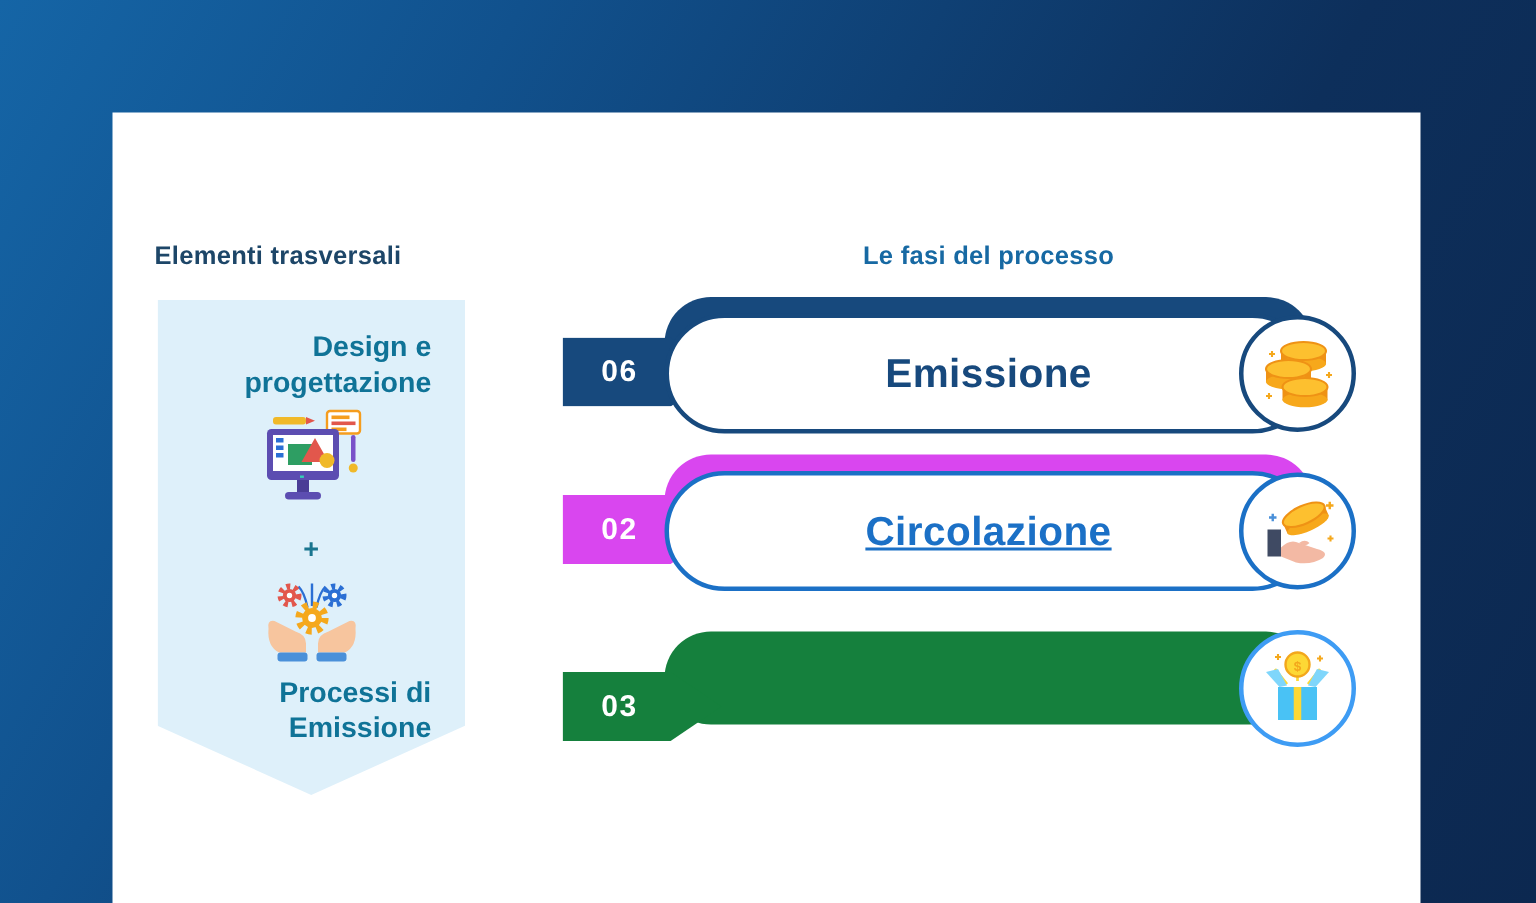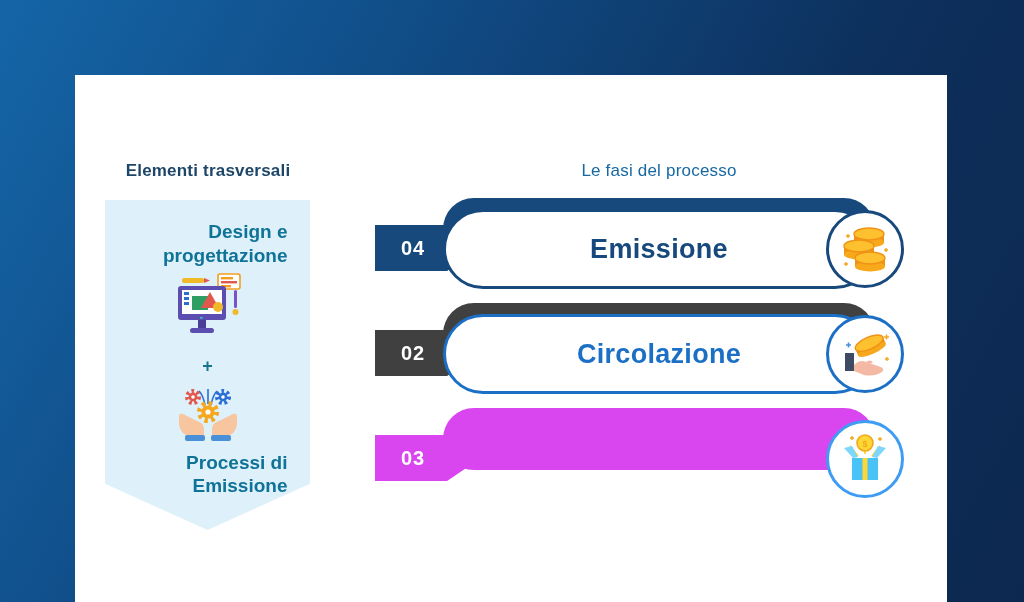--- a/index.html
+++ b/index.html
@@ -7,22 +7,22 @@
     width:1024px;height:602px;overflow:hidden;position:relative;
     font-family:"Liberation Sans", sans-serif;
     background:linear-gradient(118deg,#1565a6 0%,#11518d 26%,#0d2f5b 68%,#0c2850 100%);
   }
   .card{
     position:absolute;left:75px;top:75px;width:872px;height:527px;
     background:#ffffff;
   }
   
   .left-heading{
-    position:absolute;left:18px;top:86px;width:230px;
-    text-align:center;font-weight:bold;font-size:17px;color:#1d4668;
+    position:absolute;left:28px;top:86px;width:230px;
+    text-align:left;font-weight:bold;font-size:17px;color:#1d4668;
     letter-spacing:.2px;
   }
   .banner{
     position:absolute;left:30px;top:125px;width:205px;height:330px;
     background:#def0fa;
     clip-path:polygon(0 0,100% 0,100% 86%,50% 100%,0 86%);
   }
   .banner-inner{
     width:100%;height:100%;display:flex;flex-direction:column;
     align-items:center;padding-top:20px;box-sizing:border-box;
@@ -31,21 +31,21 @@
     width:160px;text-align:right;font-weight:bold;font-size:19px;
     line-height:1.25;color:#0f7397;
   }
   .banner-plus{
     font-weight:bold;font-size:18px;color:#19758f;margin:6px 0 4px 0;
   }
   .banner-icon{line-height:0;margin:4px 0;}
   
   .right-heading{
     position:absolute;left:368px;top:86px;width:432px;
-    text-align:center;font-weight:normal;font-size:17px;color:#1769a3;
+    text-align:center;font-weight:bold;font-size:17px;color:#1769a3;
     letter-spacing:.2px;
   }
   .step-row{position:absolute;left:300px;width:540px;height:96px;}
   .row-1{top:123px}.row-2{top:228px}.row-3{top:333px}
   .tag{
     position:absolute;left:0;top:27px;width:106px;height:46px;
     clip-path:polygon(0 0,68% 0,100% 50%,68% 100%,0 100%);
     display:flex;align-items:center;justify-content:center;
     padding-right:30px;box-sizing:border-box;
     color:#ffffff;font-weight:bold;font-size:20px;letter-spacing:1px;
@@ -61,24 +61,24 @@
   }
   .step-circle{
     position:absolute;left:451px;top:12px;width:78px;height:78px;border-radius:50%;
     background:#ffffff;border:3px solid;box-sizing:border-box;
     display:flex;align-items:center;justify-content:center;line-height:0;
   }
   
   .s1 .tag,.s1 .capsule-back{background:#17497d;}
   .s1 .capsule-front{border-color:#17497d;color:#17497d;}
   .s1 .step-circle{border-color:#17497d;}
-  .s2 .tag,.s2 .capsule-back{background:#404040;}
-  .s2 .capsule-front{border-color:#1b70c6;color:#1b70c6;}
+  .s2 .tag,.s2 .capsule-back{background:#d946ef;}
+  .s2 .capsule-front{border-color:#1b70c6;color:#1b70c6;text-decoration:underline;}
   .s2 .step-circle{border-color:#1b70c6;}
-  .s3 .tag,.s3 .capsule-back{background:#d946ef;}
+  .s3 .tag,.s3 .capsule-back{background:#15803d;margin-top:13px;}
   .s3 .capsule-front{border-color:#3e9cf4;color:#3e9cf4;}
   .s3 .step-circle{border-color:#3e9cf4;}
 </style>
 </head>
 <body>
 
 <div class="card">
 
   <div class="left-heading">Elementi trasversali</div>
 
@@ -145,21 +145,21 @@
 
       <div class="banner-label">Processi di Emissione</div>
     </div>
   </div>
 
   <div class="right-heading">Le fasi del processo</div>
 
   <div class="step-row row-1 s1">
     <div class="capsule-back"></div>
     <div class="tag">
-      <span>04</span>
+      <span>06</span>
     </div>
     <div class="capsule-front">
       <span>Emissione</span>
     </div>
     <div class="step-circle">
       <svg width="58" height="58" viewBox="0 0 58 58">
 
         <rect x="18" y="14" width="30" height="9" fill="#ef9215"></rect>
         <ellipse cx="33" cy="22.5" rx="15" ry="5" fill="#f7a81b"></ellipse>
         <ellipse cx="33" cy="14" rx="15" ry="6" fill="#fdc02f" stroke="#ef9215" stroke-width="1.4"></ellipse>

